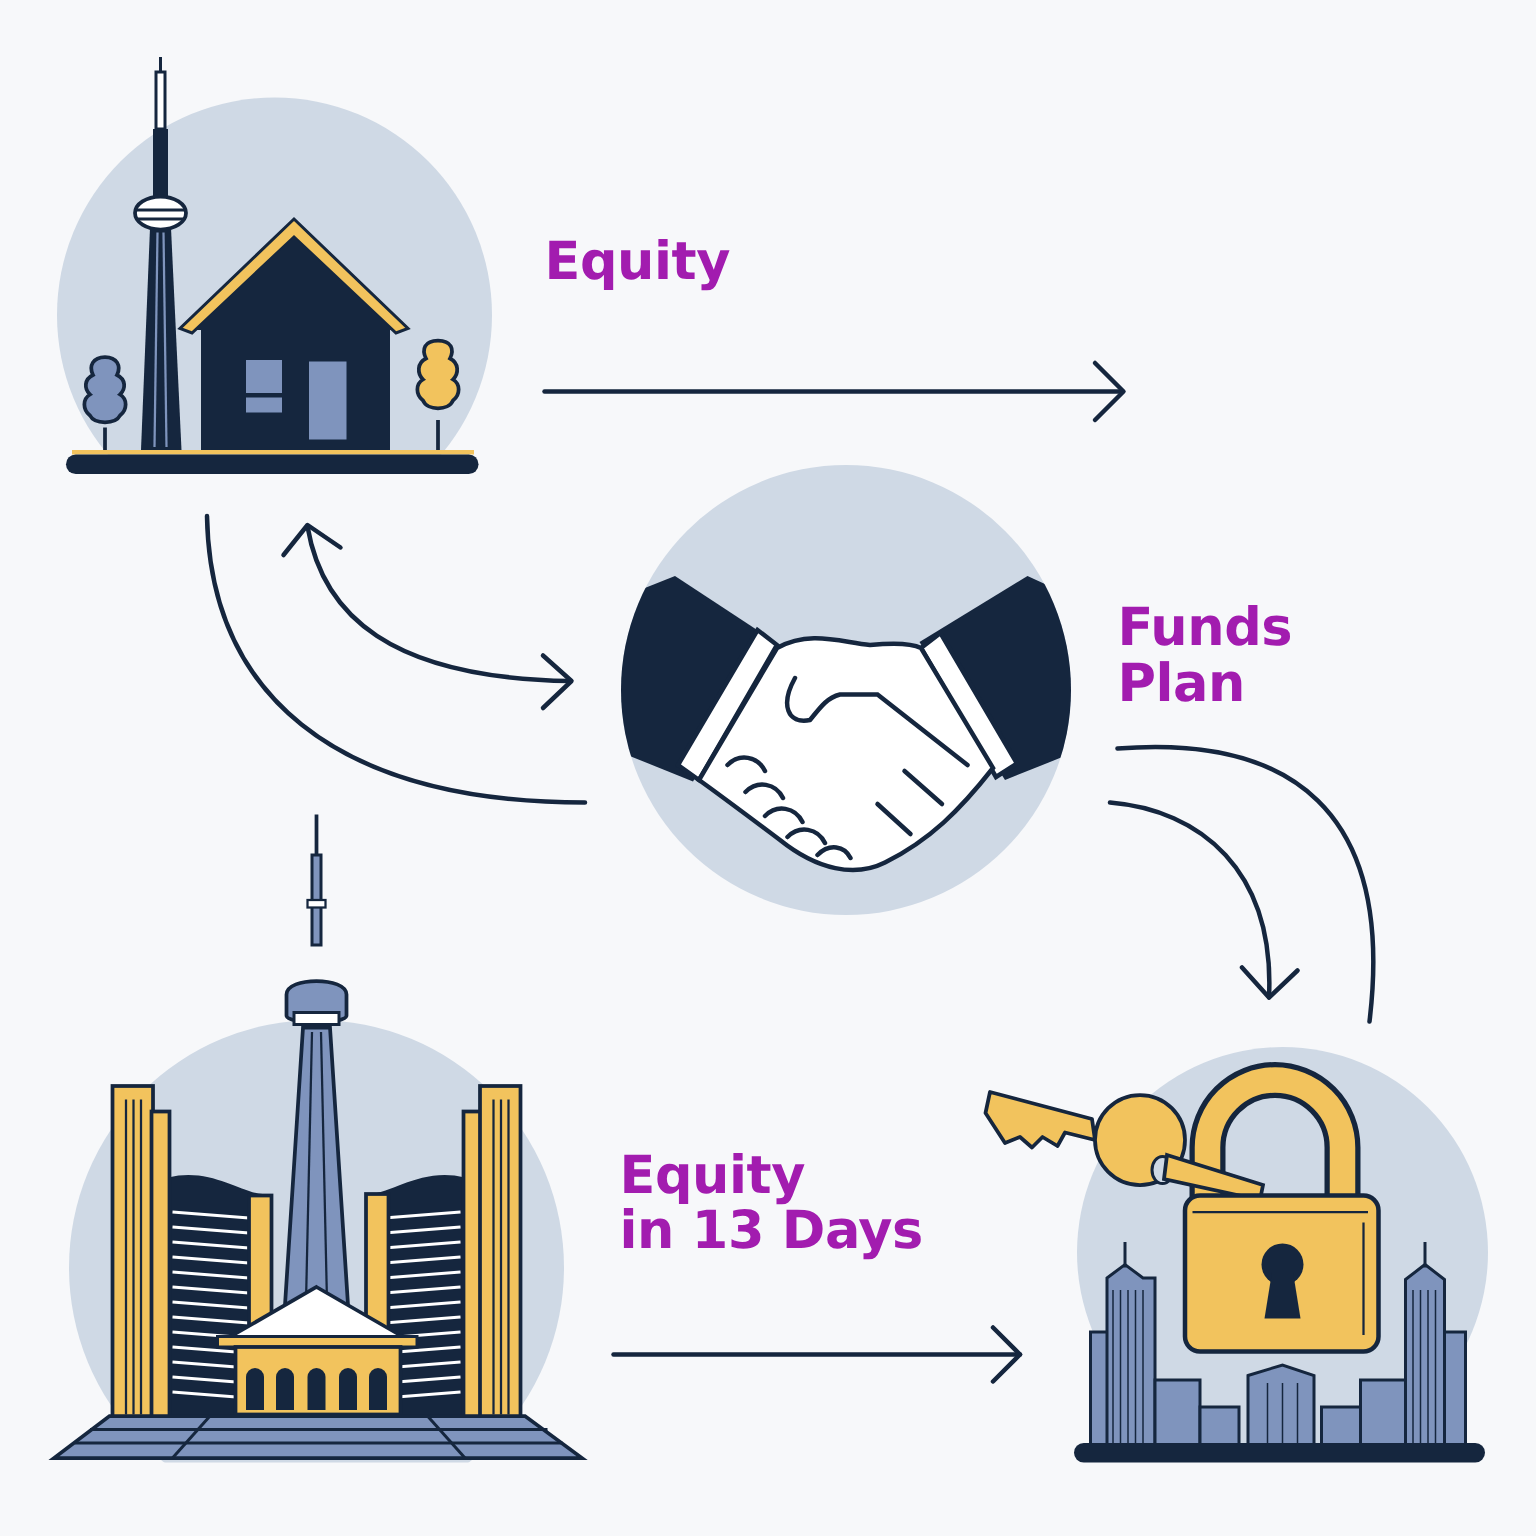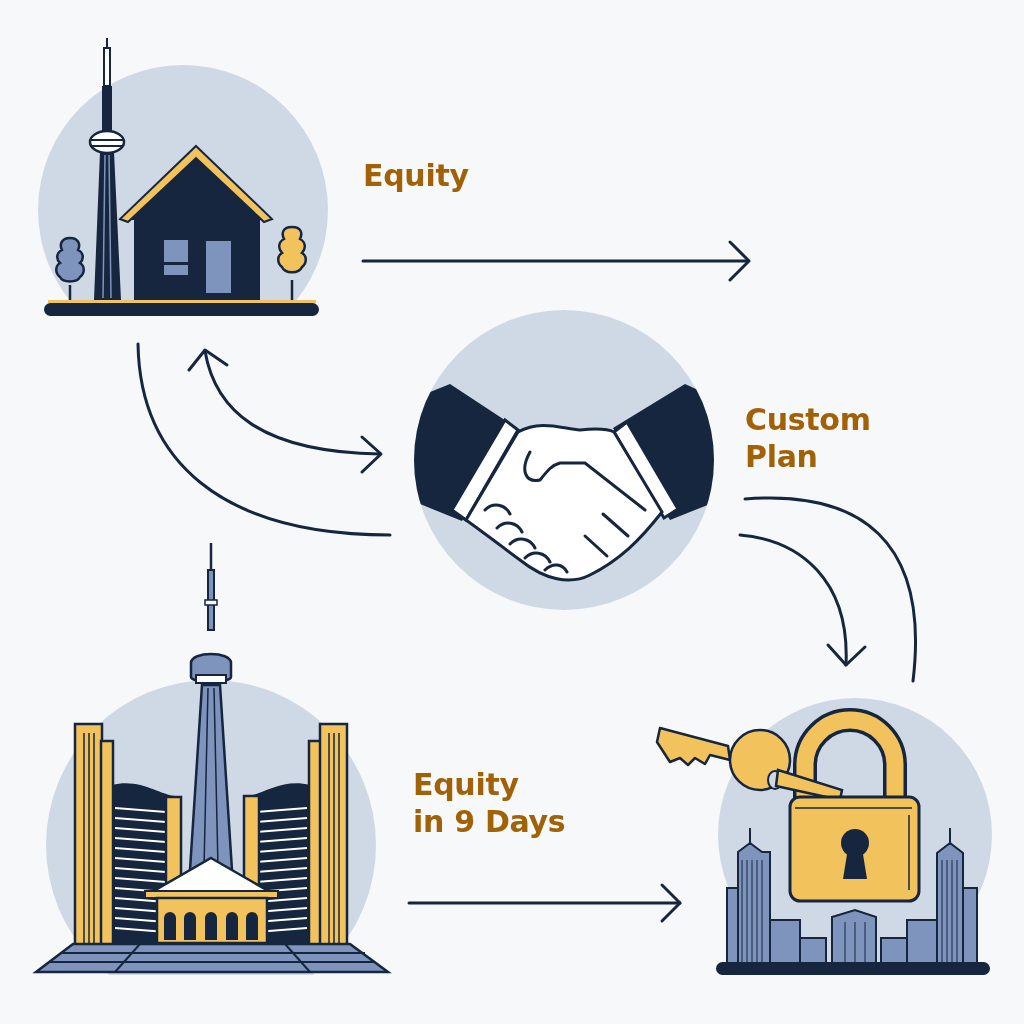--- a/index.html
+++ b/index.html
@@ -2,22 +2,22 @@
 <html><head>
 <meta charset="utf-8">
 <style>
   html, body { margin: 0; padding: 0; background: #f7f8fa; }
   .canvas { position: relative; width: 1024px; height: 1024px; background: #f7f8fa; overflow: hidden; }
   svg.art { position: absolute; left: 0; top: 0; }
   .label {
     position: absolute;
     font-family: "DejaVu Sans", sans-serif;
     font-weight: bold;
-    color: #a16207;
-    font-size: 30px;
+    color: #a21caf;
+    font-size: 35px;
     line-height: 37px;
     letter-spacing: -0.3px;
   }
   .label span { display: block; }
   #lbl-equity { left: 363px; top: 157px; }
   #lbl-custom { left: 745px; top: 401px; }
   #lbl-funds  { left: 413px; top: 766px; }
 </style>
 </head>
 <body>
@@ -247,21 +247,21 @@
     <line x1="909" y1="815" x2="909" y2="890" stroke="#15263e" stroke-width="1.5"></line>
     <circle cx="855" cy="843" r="14" fill="#15263e"></circle>
     <polygon points="848,848 862,848 867,879 843,879" fill="#15263e"></polygon>
   </g>
 </svg>
 
 <div class="label" id="lbl-equity">
   <span>Equity</span>
 </div>
 <div class="label" id="lbl-custom">
-  <span>Custom</span>
+  <span>Funds</span>
   <span>Plan</span>
 </div>
 <div class="label" id="lbl-funds">
   <span>Equity</span>
-  <span>in 9 Days</span>
+  <span>in 13 Days</span>
 </div>
 
 </div>
 
 </body></html>

